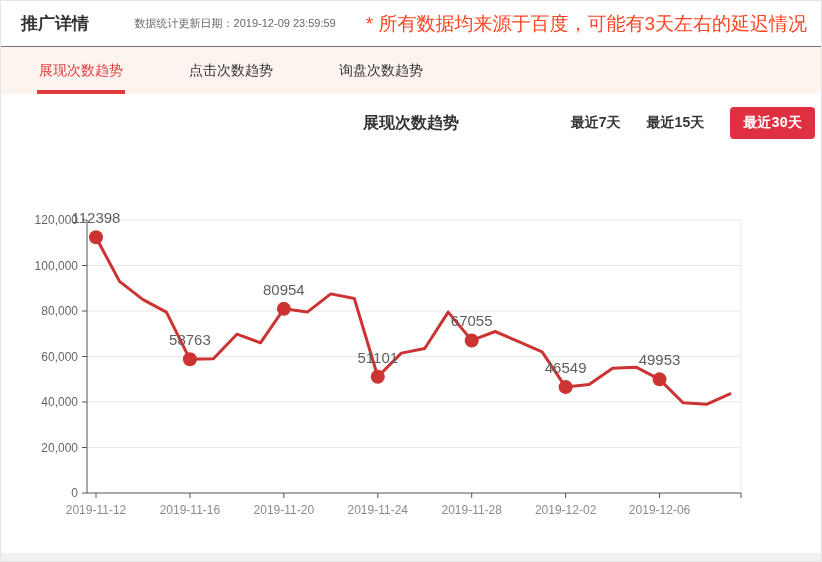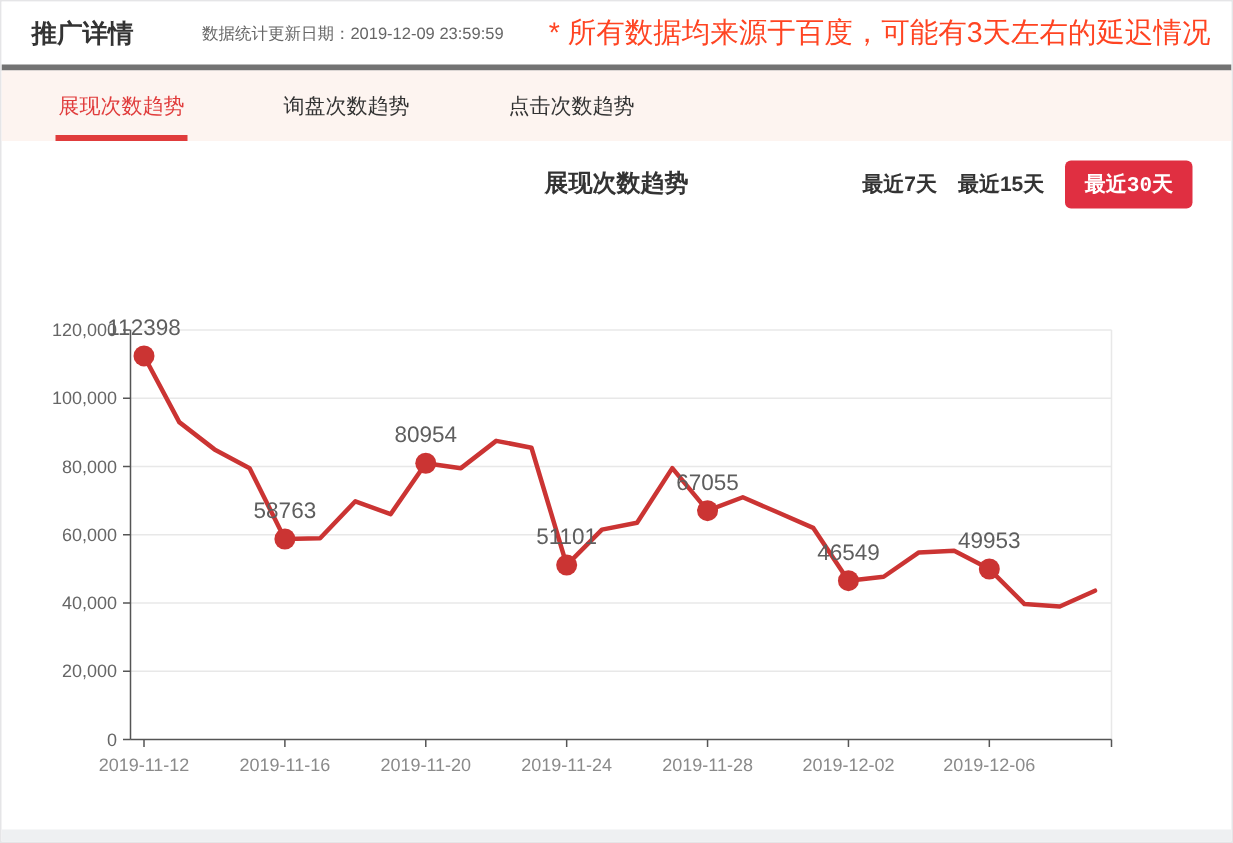--- a/index.html
+++ b/index.html
@@ -1,35 +1,35 @@
 <!DOCTYPE html>
 <html style="--accent-red: #e02f41; --tab-red: #e03c3c; --notice-red: #ff4422; --line-red: #cb3433;"><head>
 <meta charset="utf-8">
 <style>
   html,body{margin:0;padding:0;background:#e9ebee;}
   *{box-sizing:border-box;font-family:"Liberation Sans","DejaVu Sans",sans-serif;}
   .page{position:relative;width:822px;height:562px;background:#fff;border:1px solid #e5e5e7;overflow:hidden;}
 
   
-  .hdr{display:flex;align-items:center;height:46px;padding:0 14px 0 20px;border-bottom:4px solid #737373;background:#fff;}
+  .hdr{display:flex;align-items:center;height:46px;padding:0 14px 0 20px;border-bottom:1px solid #737373;background:#fff;}
   .hdr .title{font-size:17px;font-weight:bold;color:#333;}
   .hdr .spacer{flex:1;}
   .hdr .update{font-size:11px;color:#666;}
   .hdr .notice{font-size:19px;color:var(--notice-red,#ff4422);margin-left:30px;}
 
   
   .tabs{display:flex;align-items:stretch;height:47px;background:#fdf4f0;padding-left:36px;}
   .tab{position:relative;display:flex;align-items:center;margin-right:62px;font-size:14px;color:#333;cursor:pointer;padding:0 2px;}
   .tab.active{color:var(--tab-red,#e03c3c);}
   .tab .underline{position:absolute;left:0;right:0;bottom:0;height:4px;background:var(--tab-red,#e03c3c);}
 
   
   .chart-hdr{position:relative;height:57px;}
   .chart-hdr .ctitle{position:absolute;left:0;right:0;top:50%;transform:translateY(-50%);text-align:center;font-size:16px;font-weight:bold;color:#333;}
-  .range{position:absolute;right:26px;top:50%;transform:translateY(-50%);display:flex;align-items:center;gap:14px;}
+  .range{position:absolute;right:6px;top:50%;transform:translateY(-50%);display:flex;align-items:center;gap:26px;}
   .range .rbtn{font-size:14px;font-weight:bold;color:#333;background:none;border:none;cursor:pointer;padding:0;}
   .range .rbtn.active{background:var(--accent-red,#e02f41);color:#fff;padding:7px 13px;border-radius:4px;font-family:Liberation Mono, monospace;}
 
   .chart-svg{display:block;}
   .bottom-strip{position:absolute;left:0;right:0;bottom:0;height:8px;background:#eef0f2;}
   svg text{font-family:"Liberation Sans","DejaVu Sans",sans-serif;}
 </style>
 </head>
 <body>
 
@@ -41,24 +41,24 @@
     <div class="update">数据统计更新日期：2019-12-09 23:59:59</div>
     <div class="notice">* 所有数据均来源于百度，可能有3天左右的延迟情况</div>
   </div>
 
   <div class="tabs">
     <div class="tab active">
       <span>展现次数趋势</span>
       <span class="underline"></span>
     </div>
     <div class="tab">
-      <span>询盘次数趋势</span>
+      <span>点击次数趋势</span>
     </div>
     <div class="tab">
-      <span>点击次数趋势</span>
+      <span>询盘次数趋势</span>
     </div>
   </div>
 
   <div class="chart-hdr">
     <div class="ctitle">展现次数趋势</div>
     <div class="range">
       <button class="rbtn">最近7天</button>
       <button class="rbtn">最近15天</button>
       <button class="rbtn active">最近30天</button>
     </div>

